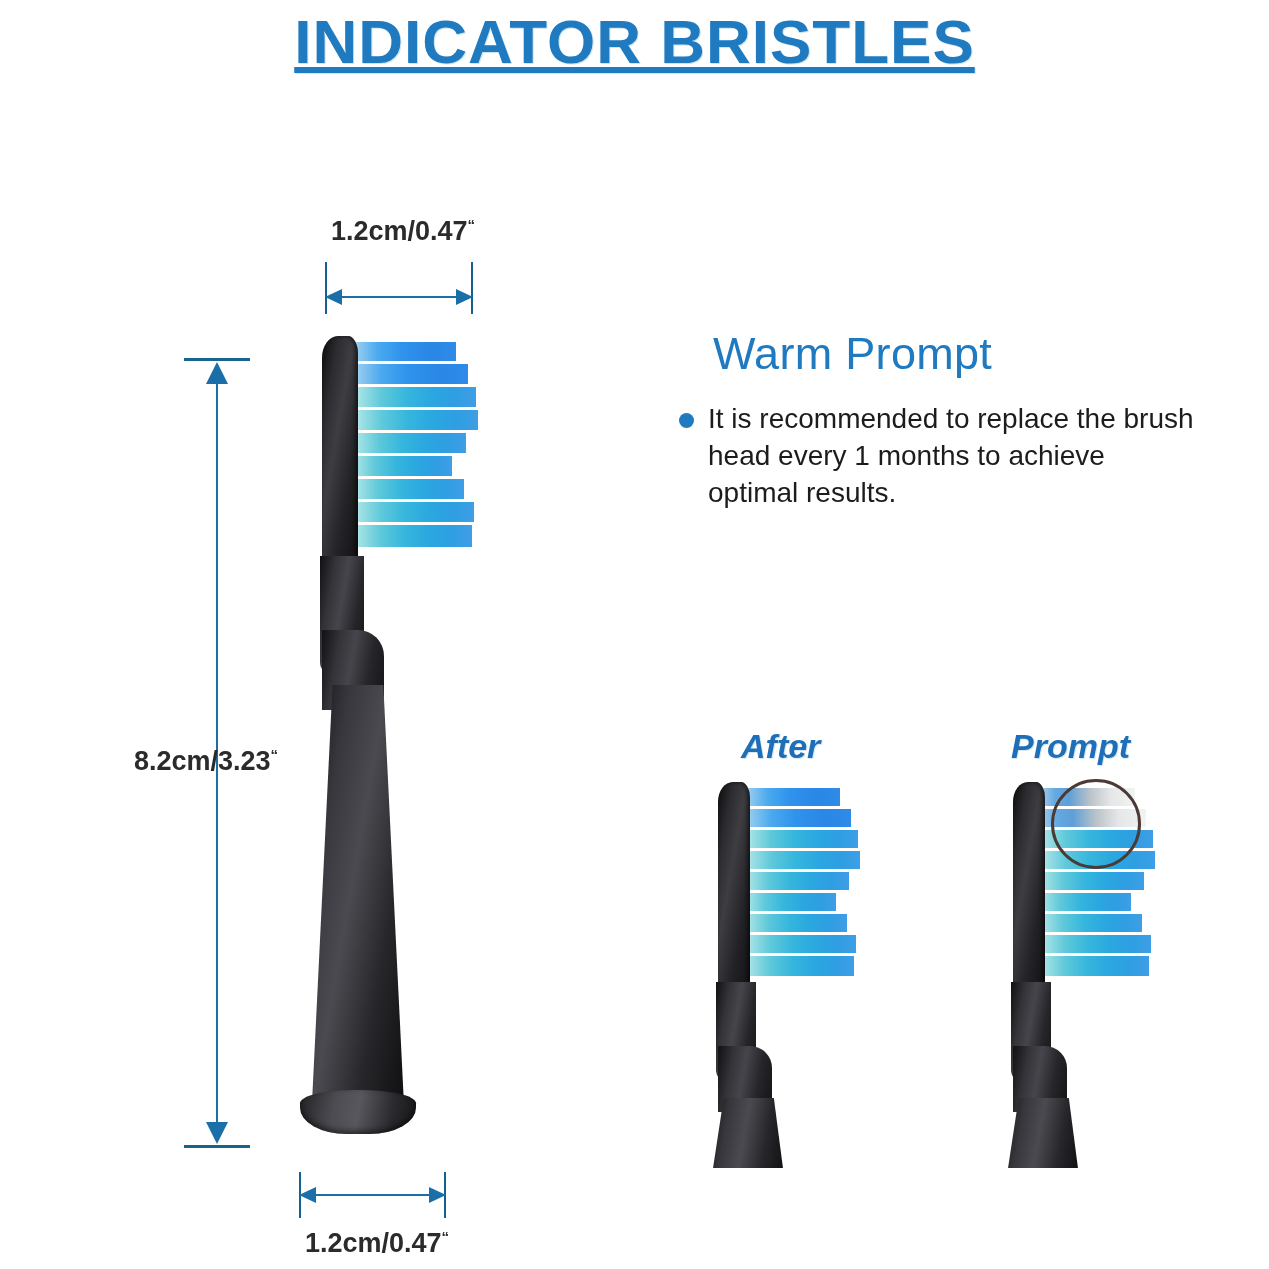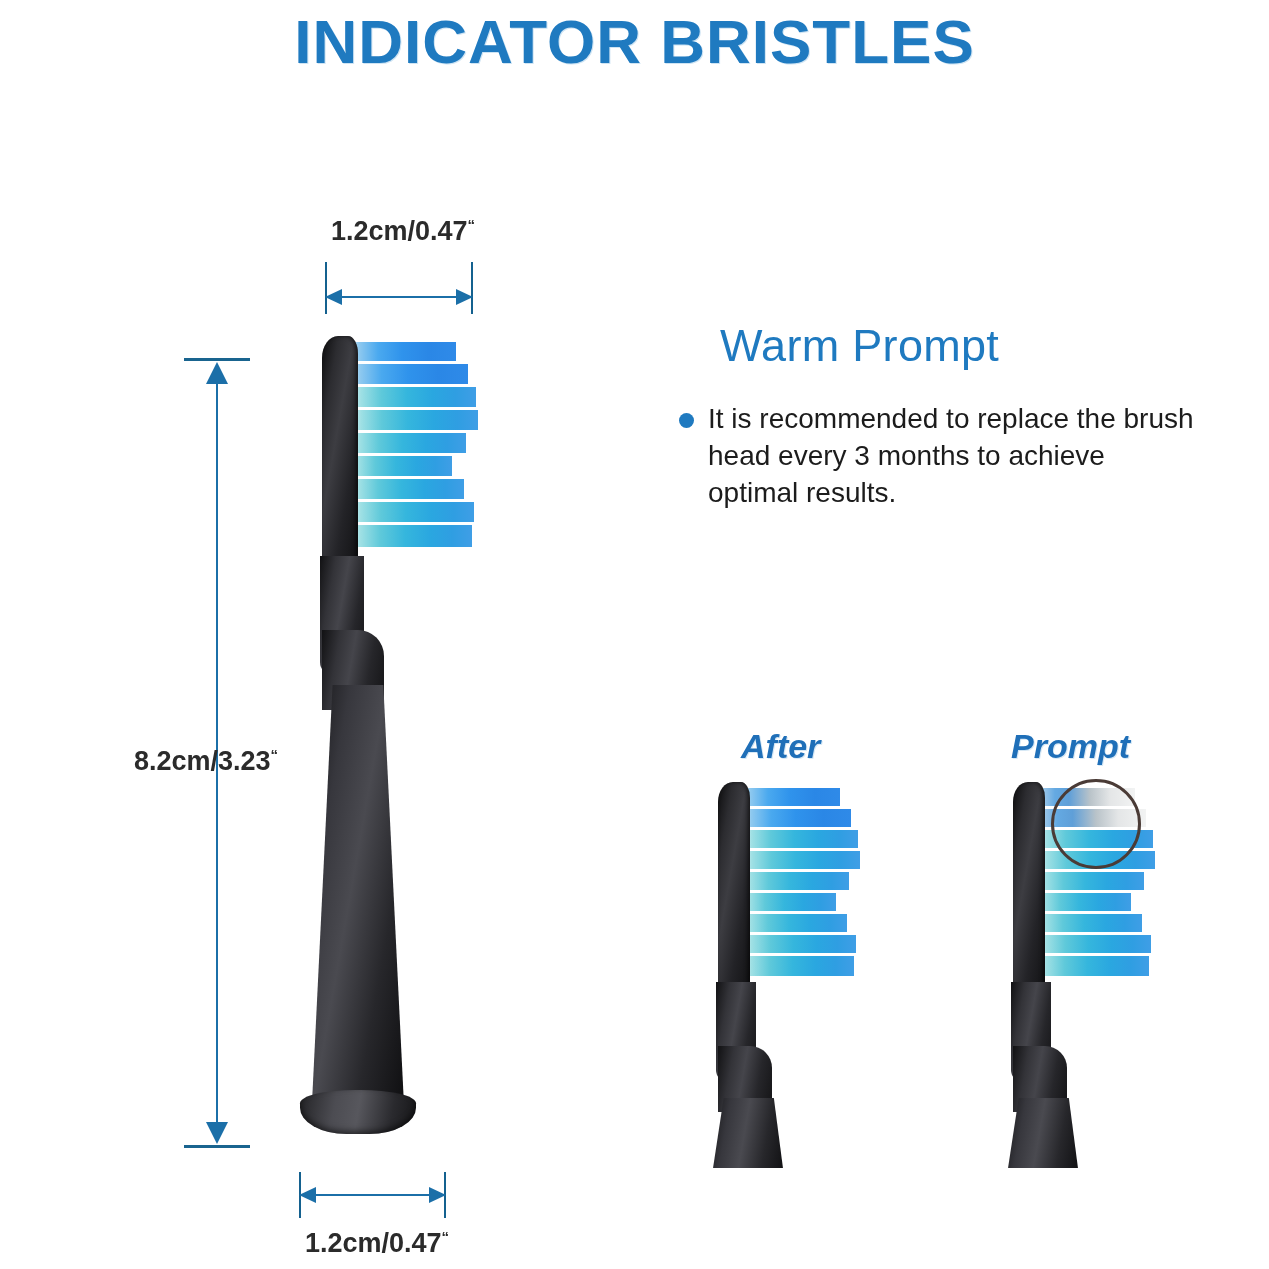--- a/index.html
+++ b/index.html
@@ -16,20 +16,21 @@
   
   .title{
     position:absolute;left:0;right:0;top:6px;
     text-align:center;
     font-size:62px;
     font-weight:bold;
     letter-spacing:1px;
     color:#1f7ac0;
     text-shadow:1px 1px 0 #cfe4f3;
     white-space:nowrap;
+    text-decoration:underline;
   }
 
   
   .banner-wrap{
     position:absolute;left:83px;top:112px;width:1103px;height:78px;
   }
   .banner-outer{
     position:absolute;left:0;top:0;width:100%;height:100%;
     background:#a9d0e9;
     border-radius:39px;
@@ -136,24 +137,23 @@
       #64a9e2 20%,
       #5f9fd8 34%,
       #b9c3c9 55%,
       #e4e6e7 75%,
       #f2f3f3 100%);
   }
   .sep{position:absolute;left:0;height:3px;background:#ffffff;opacity:.95;}
 
   
   .wp-title{
-    position:absolute;left:713px;top:320px;
+    position:absolute;left:713px;top:328px;
     font-size:45px;color:#1f7ac0;
     letter-spacing:0.3px;
-    margin-left:7px;
   }
   .wp-list{position:absolute;left:676px;top:400px;width:520px;}
   .wp-item{position:relative;padding-left:32px;margin-bottom:14px;}
   .wp-bullet{
     position:absolute;left:3px;top:13px;width:15px;height:15px;
     border-radius:50%;background:#1f7ac0;
   }
   .wp-text{
     font-size:28px;line-height:37px;color:#1c1c1c;
   }
@@ -247,21 +247,21 @@
     <div class="arrowR" style="top:15px;"></div>
   </div>
   <div class="dimlabel" style="left:305px;top:1228px;">
     <span>1.2cm/0.47</span><span class="inch">“</span>
   </div>
 
   <div class="wp-title">Warm Prompt</div>
   <div class="wp-list">
     <div class="wp-item">
       <span class="wp-bullet"></span>
-      <div class="wp-text">It is recommended to replace the brush head every 3 months to achieve optimal results.</div>
+      <div class="wp-text">It is recommended to replace the brush head every 1 months to achieve optimal results.</div>
     </div>
   </div>
 
   <div class="ba-label" style="left:741px;top:727px;">After</div>
 
   <div class="brush" style="left:690px;top:778px;width:220px;height:390px;">
     <div class="bristles" style="left:50px;top:10px;width:120px;height:195px;">
       <div class="tuft top" style="top:0px;  height:18px; right:20px;"></div>
       <div class="sep" style="top:18px; right:20px;"></div>
       <div class="tuft top" style="top:21px; height:18px; right:9px;"></div>

